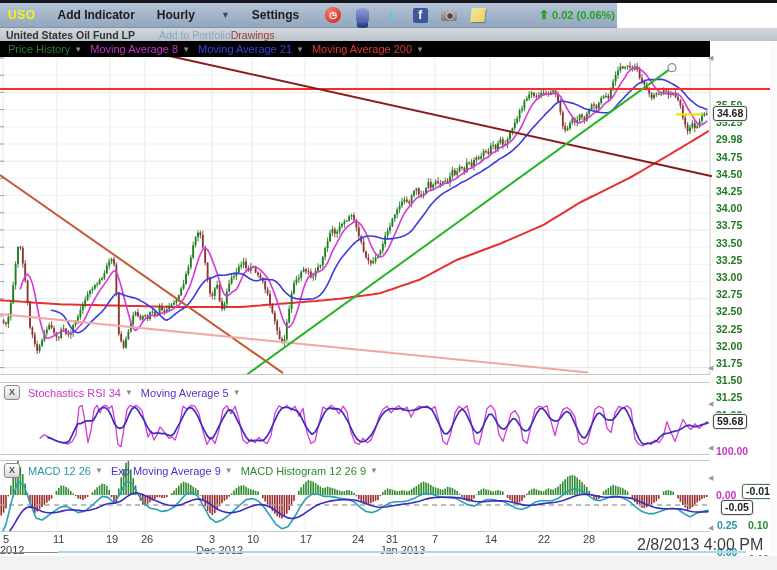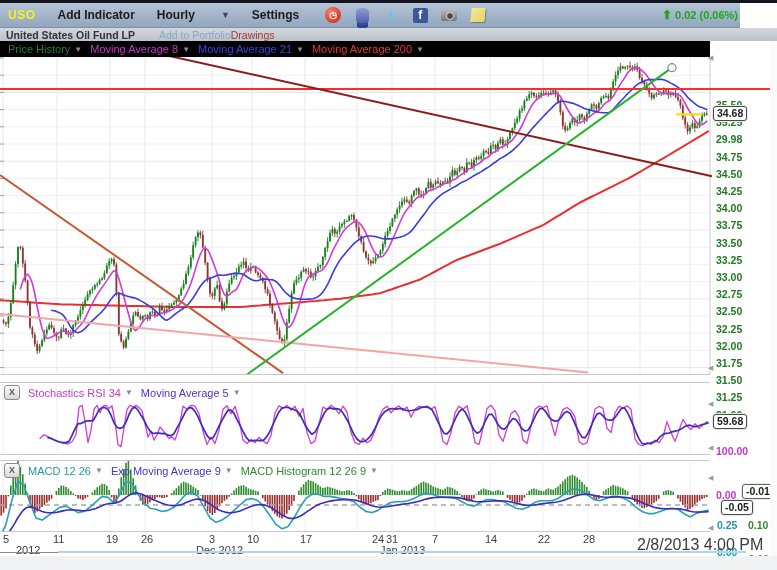--- a/index.html
+++ b/index.html
@@ -2,21 +2,21 @@
 <html><head>
 <meta charset="utf-8">
 <style>
   html,body{margin:0;padding:0;background:#fff;}
   #app{position:relative;width:777px;height:570px;overflow:hidden;background:#fff;
        font-family:"Liberation Sans",sans-serif;-webkit-font-smoothing:antialiased;}
   .abs{position:absolute;}
   
   #chrome-strip{left:0;top:0;width:777px;height:3px;background:#14141e;}
   #chrome-notch{left:117px;top:0;width:216px;height:7px;background:#14141e;border-radius:0 0 3px 3px;}
-  #topbar{left:0;top:3px;width:740px;height:25px;background:linear-gradient(#b6c4d6,#92a6bd);
+  #topbar{left:0;top:3px;width:617px;height:25px;background:linear-gradient(#b6c4d6,#92a6bd);
           display:flex;align-items:center;font-size:12px;color:#1c1c1c;border-bottom:1px solid #7e93aa;box-sizing:border-box;}
   .tb-item{margin-left:22px;white-space:nowrap;cursor:default;font-weight:bold;}
   #symbol{margin-left:8px;color:#f2f21c;font-weight:bold;letter-spacing:.5px;}
   .caret{color:#3a4a5c;font-size:9px;margin-left:26px;}
   .tb-icons{display:flex;align-items:center;margin-left:14px;}
   .tb-ic{width:18px;height:18px;margin-left:11px;display:flex;align-items:center;justify-content:center;}
   .ic-alarm{width:16px;height:16px;border-radius:50%;background:radial-gradient(circle at 35% 30%,#ff7a6a,#c81f10);
             color:#fff;font-size:9px;line-height:16px;text-align:center;font-weight:bold;}
   .ic-db{width:13px;height:15px;background:linear-gradient(#8fa0d8,#4d5fa8);border-radius:6px/3px;
          box-shadow:0 3px 0 -1px #3d4f98,0 6px 0 -1px #2d3f88;}
@@ -1157,27 +1157,27 @@
       <div class="valbox" style="left: 721px; top: 500px;">-0.05</div>
     </div>
   <div id="date-axis">
       <div class="dtick" style="left: 3px;">5</div>
       <div class="dtick" style="left: 53px;">11</div>
       <div class="dtick" style="left: 106px;">19</div>
       <div class="dtick" style="left: 141px;">26</div>
       <div class="dtick" style="left: 209px;">3</div>
       <div class="dtick" style="left: 247px;">10</div>
       <div class="dtick" style="left: 300px;">17</div>
-      <div class="dtick" style="left: 372px;">24</div>
+      <div class="dtick" style="left: 352px;">24</div>
       <div class="dtick" style="left: 386px;">31</div>
       <div class="dtick" style="left: 432px;">7</div>
       <div class="dtick" style="left: 485px;">14</div>
       <div class="dtick" style="left: 538px;">22</div>
       <div class="dtick" style="left: 583px;">28</div>
-      <div class="dperiod" style="left: 16px;">2012</div>
+      <div class="dperiod" style="left: 0px;">2012</div>
       <div class="dperiod" style="left: 196px;">Dec 2012</div>
       <div class="dperiod" style="left: 380px;">Jan 2013</div>
       <div id="last-ts">2/8/2013 4:00 PM</div>
     </div>
   <div class="abs" id="axis-underline-blue"></div>
   <div class="abs" id="axis-underline-gray"></div>
   <div class="abs" id="bottom-strip"></div>
   <div class="abs" id="right-edge"></div>
 </div>
 

